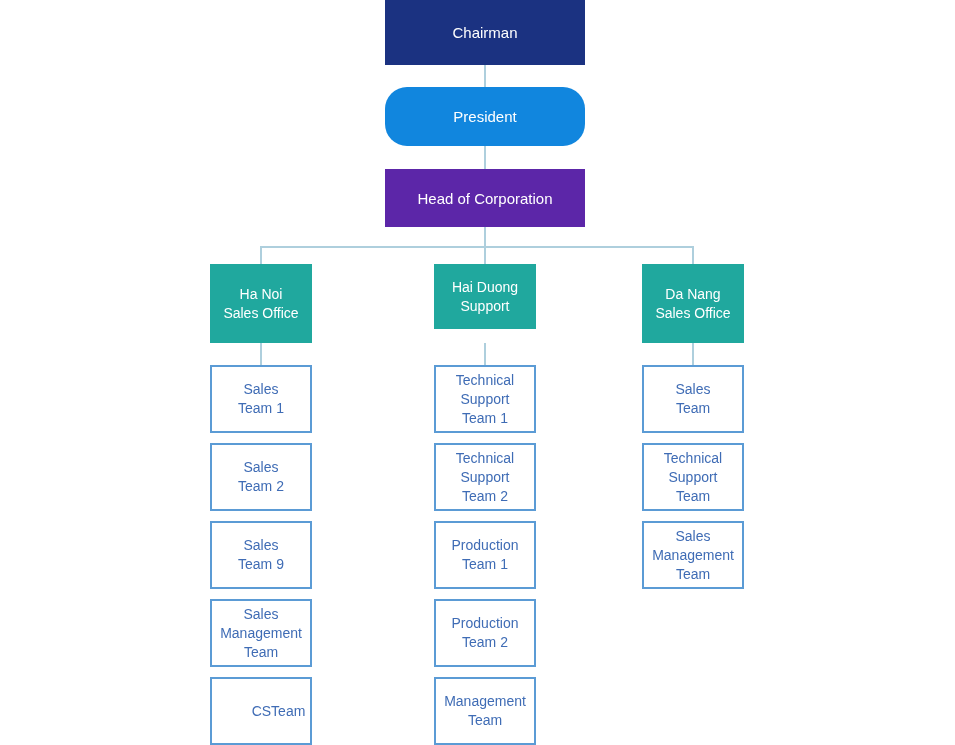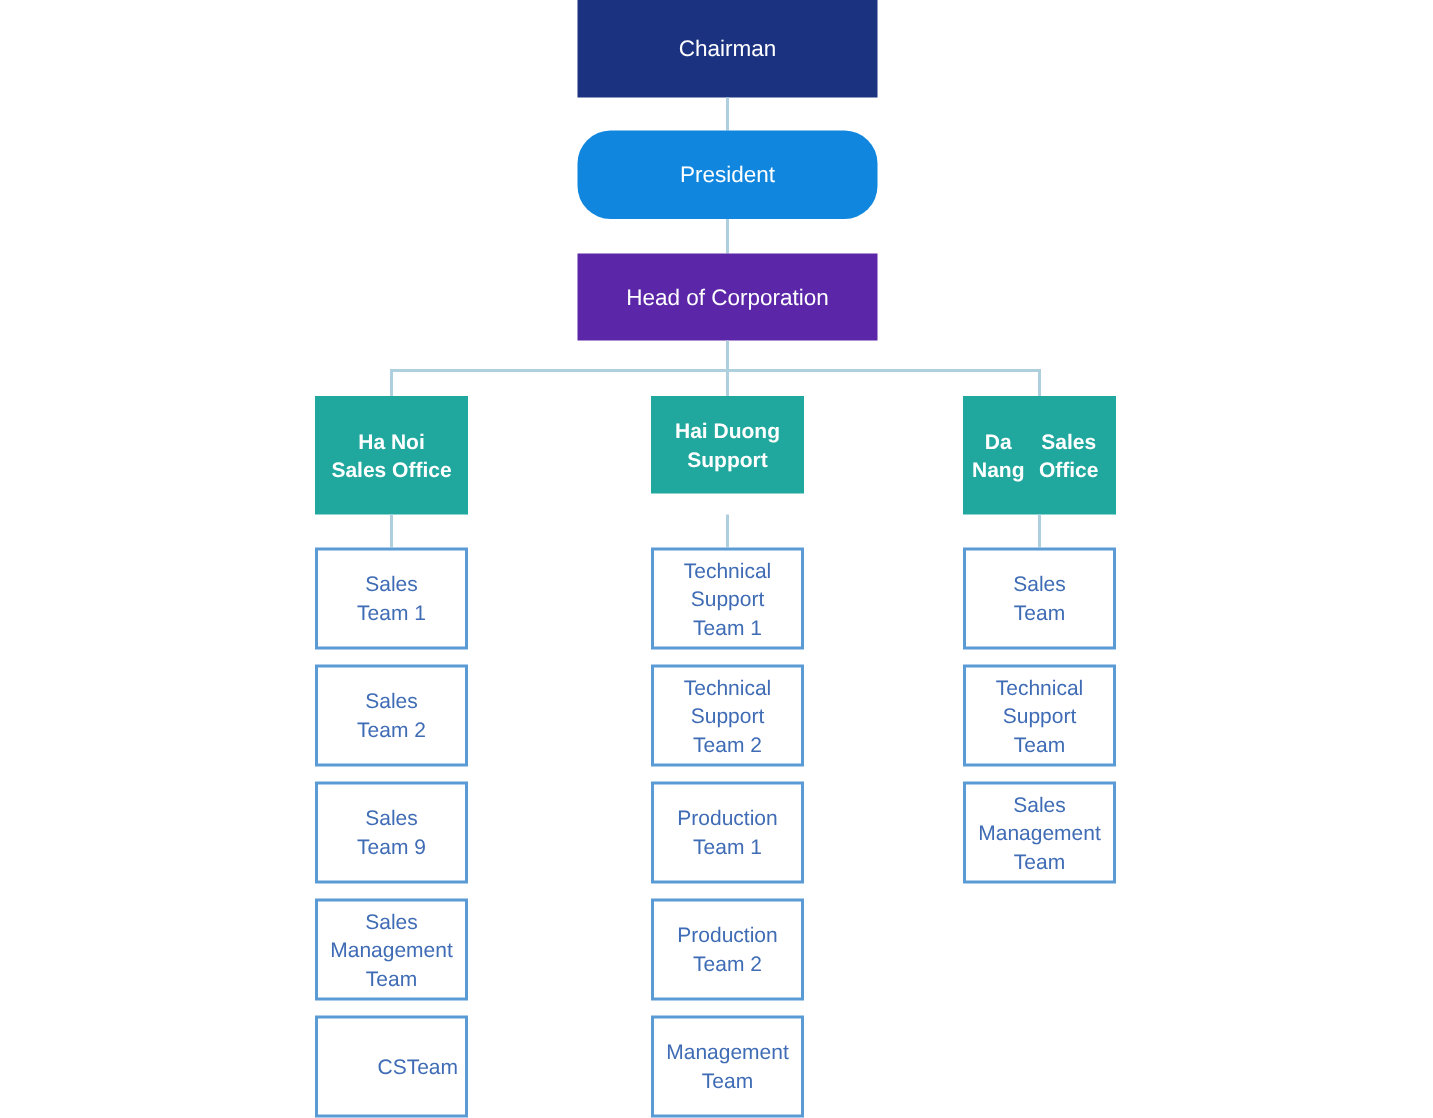--- a/index.html
+++ b/index.html
@@ -52,21 +52,21 @@
   .division-box {
     position: absolute;
     background: #20a89e;
     color: #ffffff;
     display: flex;
     align-items: center;
     justify-content: center;
     text-align: center;
     font-size: 14px;
     line-height: 19px;
-    font-weight: bold;
+    font-weight: normal;
     box-sizing: border-box;
     padding: 2px 4px;
   }
 
   
   .team-box {
     position: absolute;
     background: #ffffff;
     border: 2px solid #5b9bd5;
     color: #3f6cb5;
@@ -148,21 +148,21 @@
     </div>
     <div class="team-box" style="left: 434px; top: 599px; width: 102px; height: 68px; flex-direction: column;">
       <span class="team-label">Production</span>
       <span class="team-label">Team 2</span>
     </div>
     <div class="team-box" style="left: 434px; top: 677px; width: 102px; height: 68px; flex-direction: column;">
       <span class="team-label">Management</span>
       <span class="team-label">Team</span>
     </div>
     <div class="connector v" style="left: 692px; top: 246px; height: 18px;"></div>
-    <div class="division-box" style="left: 642px; top: 264px; width: 102px; height: 79px; flex-direction: row;">
+    <div class="division-box" style="left: 642px; top: 264px; width: 102px; height: 79px; flex-direction: column;">
       <span class="team-label">Da Nang</span>
       <span class="team-label">Sales Office</span>
     </div>
     <div class="connector v" style="left: 692px; top: 343px; height: 22px;"></div>
     <div class="team-box" style="left: 642px; top: 365px; width: 102px; height: 68px; flex-direction: column;">
       <span class="team-label">Sales</span>
       <span class="team-label">Team</span>
     </div>
     <div class="team-box" style="left: 642px; top: 443px; width: 102px; height: 68px; flex-direction: column;">
       <span class="team-label">Technical</span>

